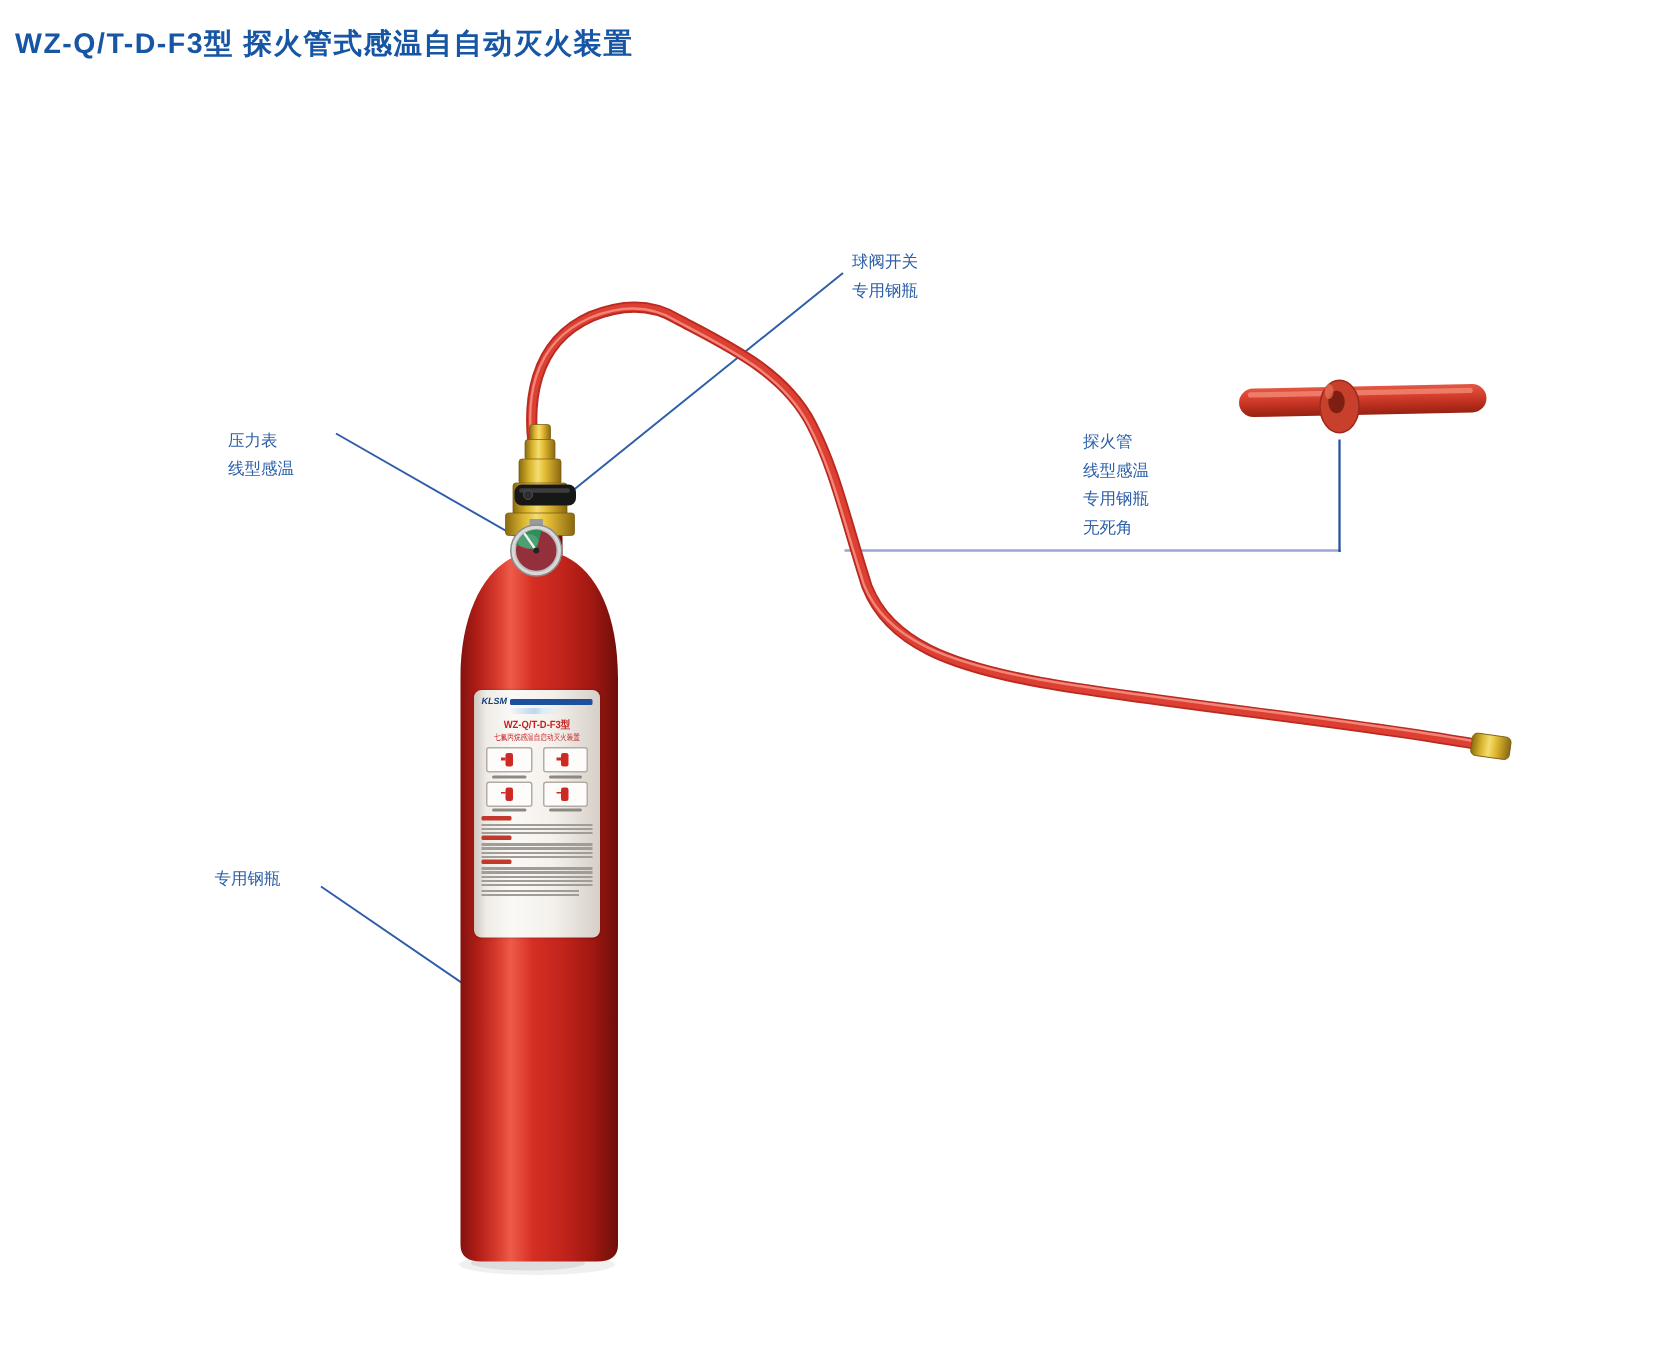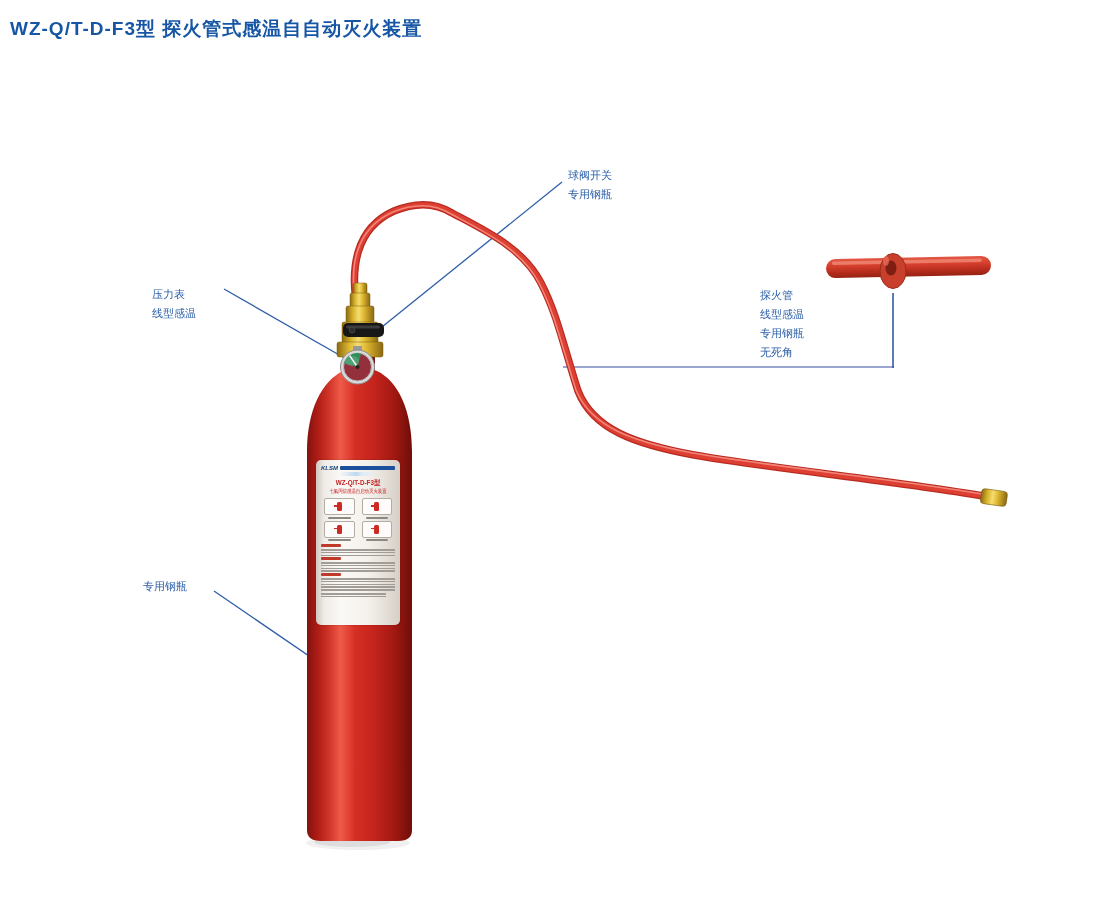--- a/index.html
+++ b/index.html
@@ -4,21 +4,21 @@
 <style>
   html,body{margin:0;padding:0;background:#ffffff;}
   body{width:1105px;height:906px;position:relative;overflow:hidden;
        font-family:"Liberation Sans","DejaVu Sans",sans-serif;}
   .stage{position:absolute;inset:0;width:1105px;height:906px;padding-left:12px;}
   .page-title{position:absolute;left:10px;top:16px;font-size:19px;font-weight:bold;
               color:#1656a4;letter-spacing:1px;white-space:nowrap;}
   .ann{position:absolute;color:#2b5fa8;font-size:11px;line-height:19px;white-space:nowrap;}
   .ann-ballvalve{left:568px;top:166px;}
   .ann-gauge{left:152px;top:261px;margin-top:24px;}
-  .ann-tube{left:760px;top:286px;}
+  .ann-tube{left:722px;top:286px;}
   .ann-cyl{left:143px;top:577px;}
   svg.art{position:absolute;left:0;top:0;}
   
   .cyl-label{position:absolute;left:316px;top:460px;width:84px;height:165px;box-sizing:border-box;
      padding:4px 5px 3px 5px;border-radius:5px;
      background:linear-gradient(90deg,#cfc7bf 0%,#efece7 10%,#fbf9f6 30%,#f4f1ec 62%,#d6cfc7 100%);
      box-shadow:0 0 2px rgba(0,0,0,.25);}
   .brand-row{display:flex;align-items:center;gap:2px;height:7px;}
   .brand{font-size:6px;font-weight:bold;font-style:italic;color:#16407e;letter-spacing:0;}
   .brand-bar{flex:1;height:4px;background:#1c4f9c;border-radius:1px;}

